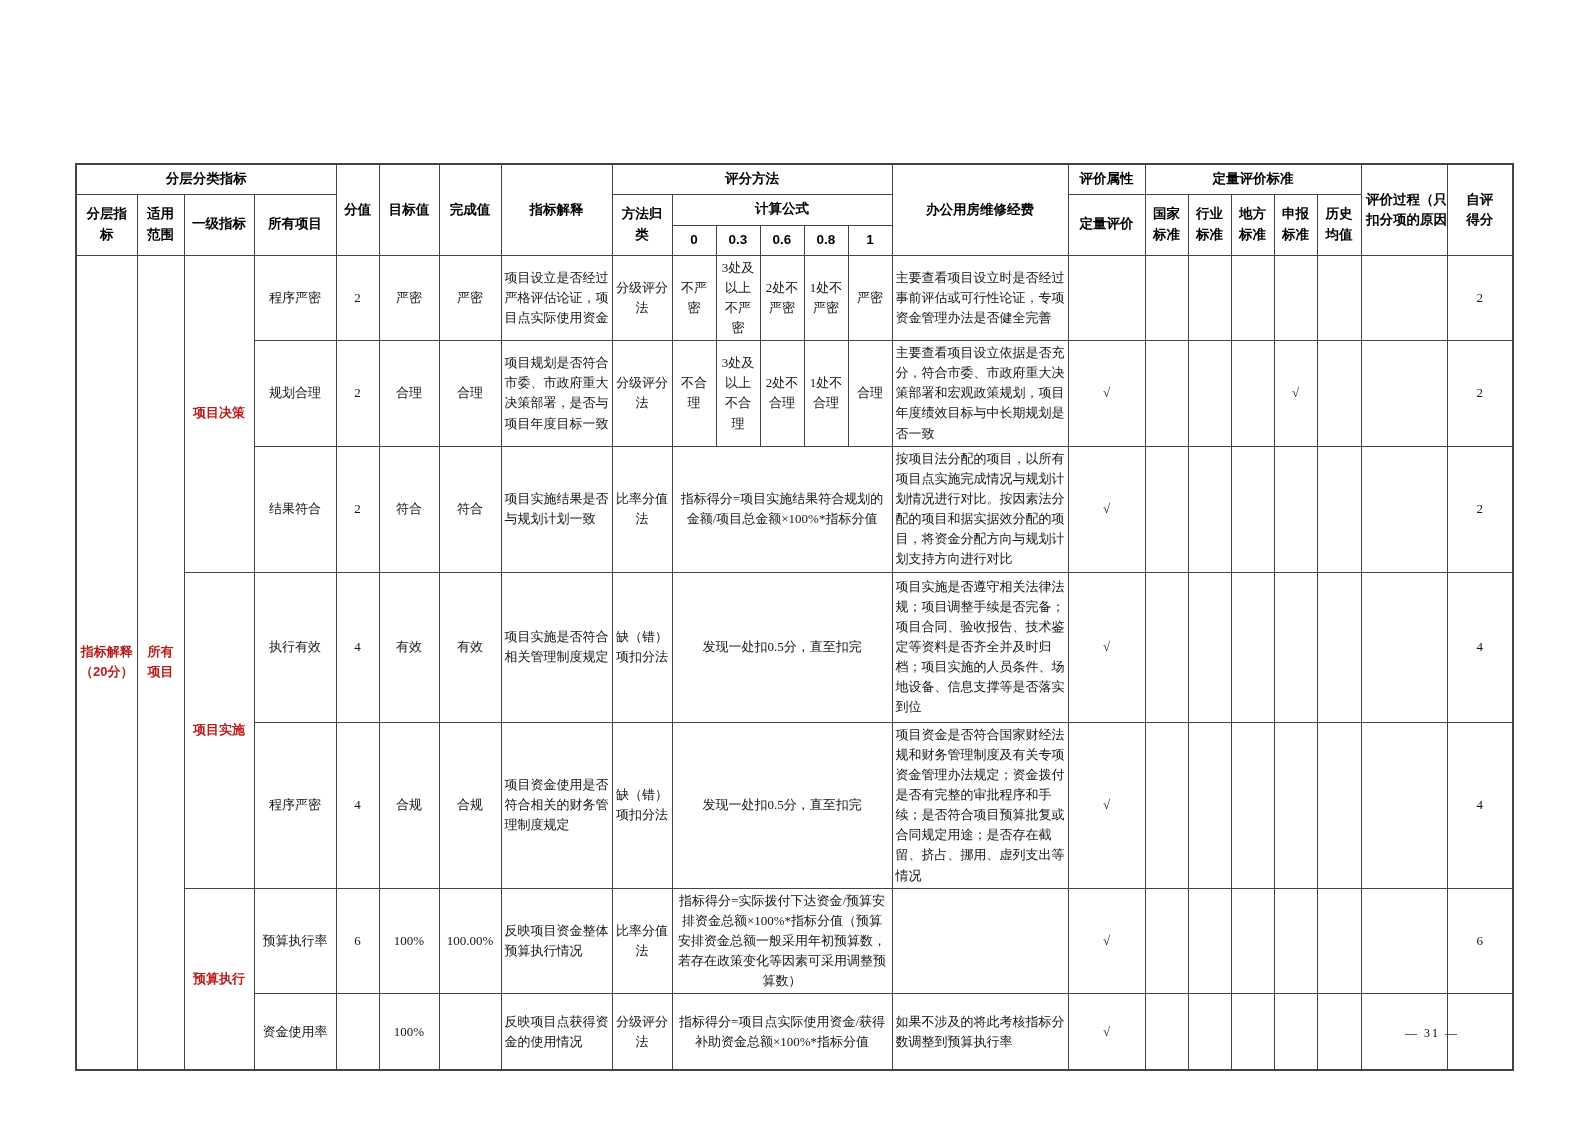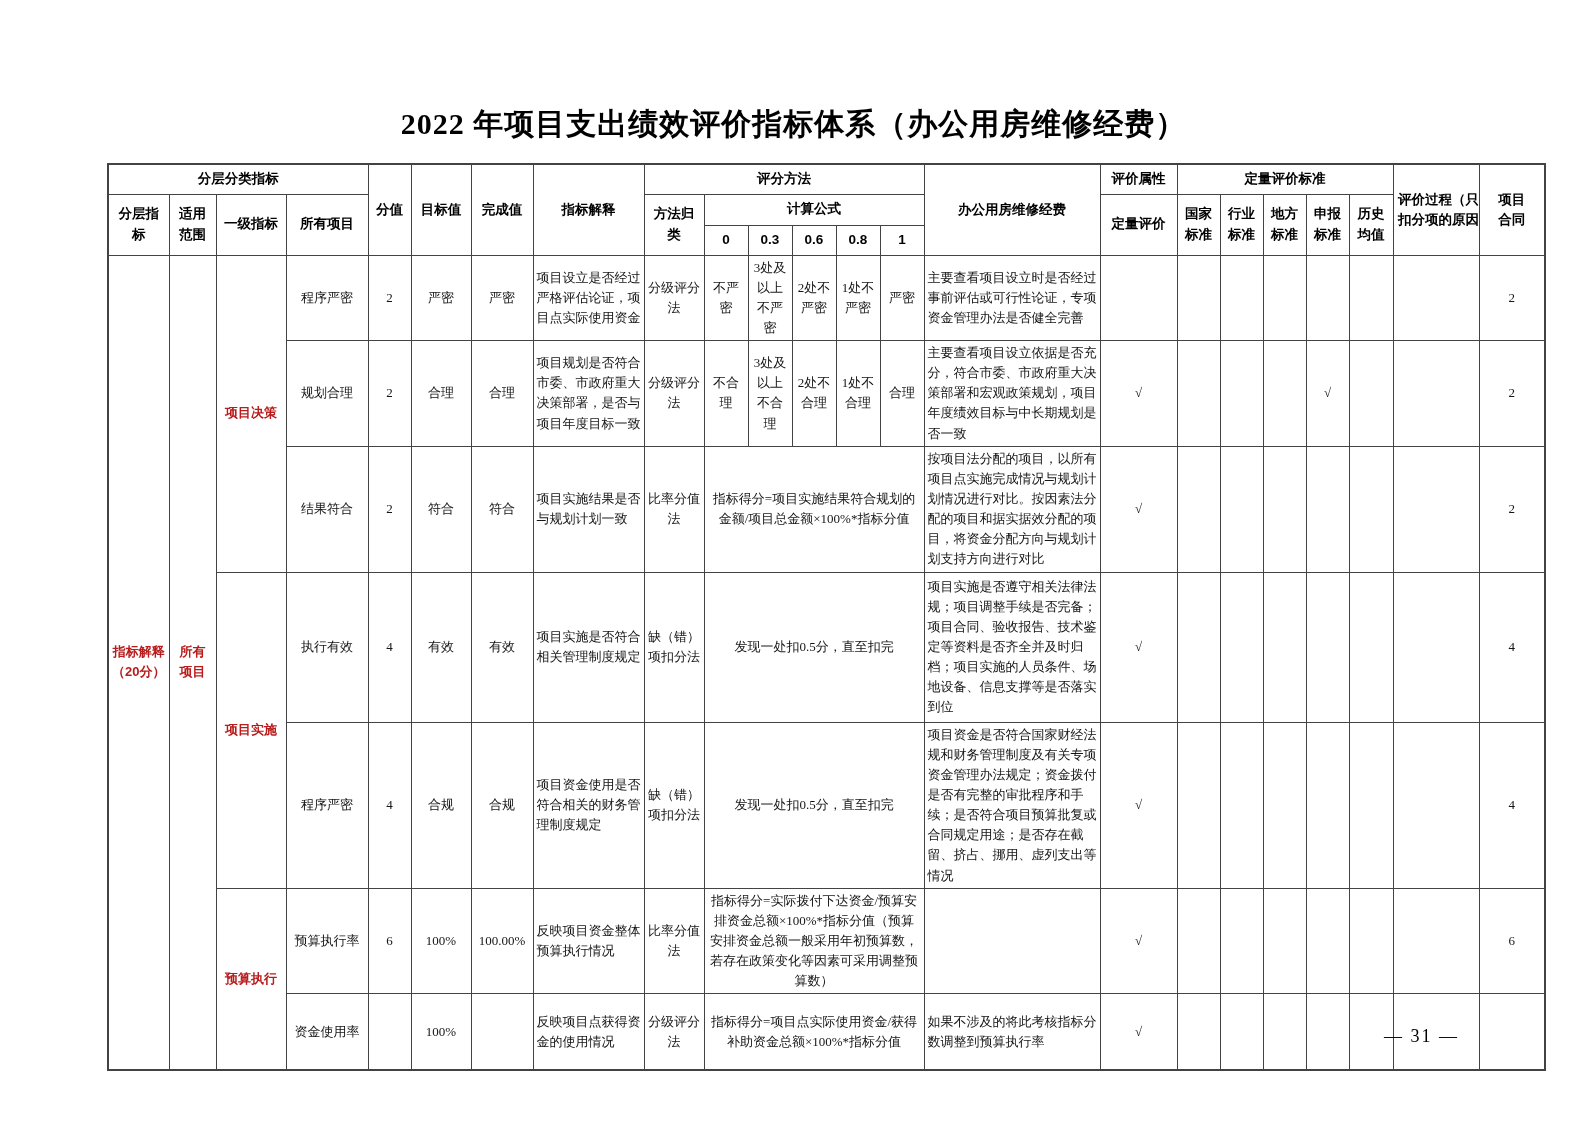--- a/index.html
+++ b/index.html
@@ -14,21 +14,20 @@
     position:absolute; top:104px; left:0; width:100%;
     text-align:center;
     font-family:"Liberation Serif","DejaVu Serif",serif;
     font-weight:bold; font-size:30px; letter-spacing:1px;
     color:#000;
   }
   table.eval {
     position:absolute; left:75px; top:163px; width:1437px;
     border-collapse:collapse; table-layout:fixed;
     border:2px solid #434343;
-    margin-left:32px;
   }
   .eval th, .eval td {
     border:1px solid #434343;
     vertical-align:middle; text-align:center;
     font-size:13px; line-height:1.55;
     padding:2px 3px;
     word-break:break-all; overflow:hidden;
   }
   .eval th {
     font-family:"Liberation Sans","DejaVu Sans",sans-serif;
@@ -37,29 +36,28 @@
   }
   .eval td.bold {
     font-family:"Liberation Sans","DejaVu Sans",sans-serif;
     font-weight:bold; color:#b91c1c;
   }
   .eval td.left { text-align:left; }
   .w2 { display:inline-block; width:2.3em; }
   .w7 { display:inline-block; width:7.2em; }
   .footer {
     position:absolute; right:128px; top:1026px;
-    font-size:18px; letter-spacing:2px; color:#000;
+    font-size:12px; letter-spacing:2px; color:#000;
   }
 </style>
 </head>
 <body>
 
 <div class="page">
 
-  <div class="doc-title">2022 年项目支出绩效评价指标体系（办公用房维修经费）</div>
 
   <table class="eval">
     <colgroup>
       <col style="width:61px">
         <col style="width:47px">
         <col style="width:70px">
         <col style="width:82px">
       <col style="width:43px">
         <col style="width:60px">
         <col style="width:62px">
@@ -86,21 +84,21 @@
       <th colspan="4">分层分类指标</th>
       <th rowspan="3">分值</th>
       <th rowspan="3">目标值</th>
       <th rowspan="3">完成值</th>
       <th rowspan="3">指标解释</th>
       <th colspan="6">评分方法</th>
       <th rowspan="3">办公用房维修经费</th>
       <th>评价属性</th>
       <th colspan="5">定量评价标准</th>
       <th rowspan="3"><span class="w7">评价过程（只写扣分项的原因）</span></th>
-      <th rowspan="3"><span class="w2">项目合同</span></th>
+      <th rowspan="3"><span class="w2">自评得分</span></th>
     </tr>
 
     <tr style="height:31px">
       <th rowspan="2">分层指标</th>
       <th rowspan="2"><span class="w2">适用范围</span></th>
       <th rowspan="2">一级指标</th>
       <th rowspan="2">所有项目</th>
       <th rowspan="2">方法归类</th>
       <th colspan="5">计算公式</th>
       <th rowspan="2">定量评价</th>

